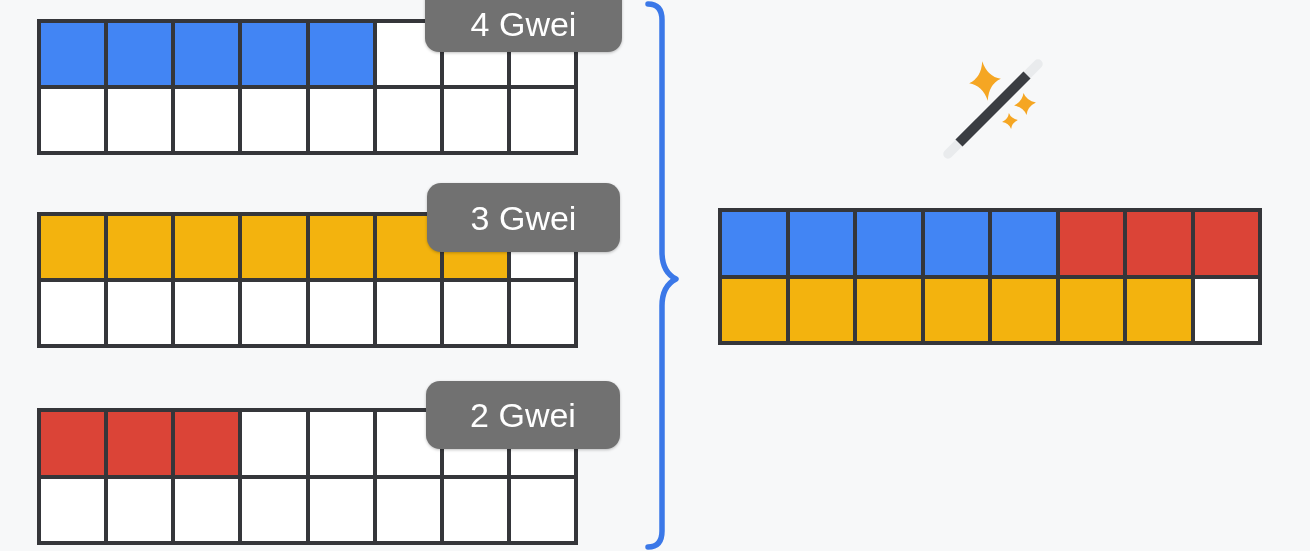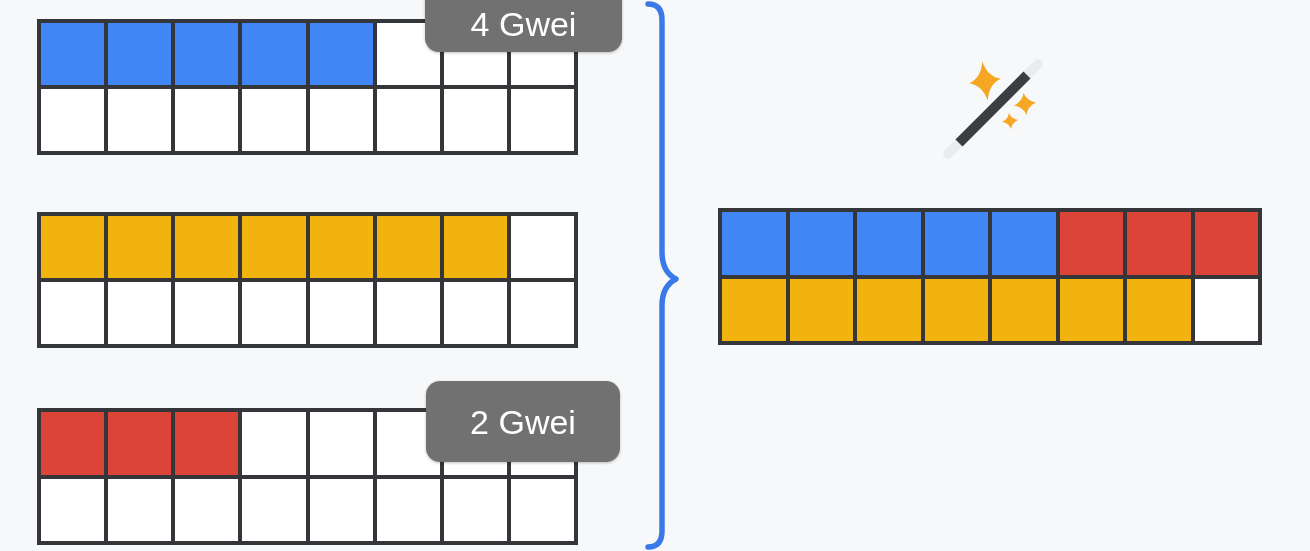--- a/index.html
+++ b/index.html
@@ -20,21 +20,21 @@
   .grid-result { left:718px; top:208px; width:544px; height:137px; }
 
   .pill {
     position:absolute; background:#717171; color:#FFFFFF;
     border-radius:14px; display:flex; align-items:center; justify-content:center;
     font-size:34px; line-height:1; z-index:5;
     box-shadow:0 1px 3px rgba(0,0,0,0.25);
   }
   .pill-1 { left:425px; top:-16px; width:197px; height:68px; padding-top:12px; }
   .pill-2 { left:427px; top:183px; width:193px; height:69px; }
-  .pill-3 { left:426px; top:381px; width:194px; height:81px; }
+  .pill-3 { left:426px; top:381px; width:194px; height:68px; }
 
   .brace-svg { position:absolute; left:628px; top:0; width:70px; height:551px; z-index:2; }
   .wand-svg  { position:absolute; left:928px; top:48px; width:125px; height:120px; z-index:2; }
 </style>
 </head>
 <body>
 
 <div class="canvas">
 
   <div class="fee-grid grid-1">
@@ -88,20 +88,23 @@
       <div class="cell" style="background: rgb(255, 255, 255);"></div>
       <div class="cell" style="background: rgb(255, 255, 255);"></div>
       <div class="cell" style="background: rgb(255, 255, 255);"></div>
       <div class="cell" style="background: rgb(255, 255, 255);"></div>
       <div class="cell" style="background: rgb(255, 255, 255);"></div>
     </div>
 
   <div class="pill pill-1">
     <span>4 Gwei</span>
   </div>
+  <div class="pill pill-2">
+    <span>3 Gwei</span>
+  </div>
   <div class="pill pill-3">
     <span>2 Gwei</span>
   </div>
 
   <svg class="brace-svg" viewBox="0 0 70 551">
     <path d="M20 4 Q34 4 34 20 L34 252 Q34 272 48 279 Q34 286 34 306 L34 531 Q34 547 20 547" fill="none" stroke-width="5.5" stroke-linecap="round" stroke-linejoin="round" stroke="#3B78E8"></path>
   </svg>
 
   <svg class="wand-svg" viewBox="0 0 125 120">
     <line x1="110" y1="16" x2="20" y2="106" stroke-width="9.5" stroke-linecap="round" stroke="#E9EBED"></line>

